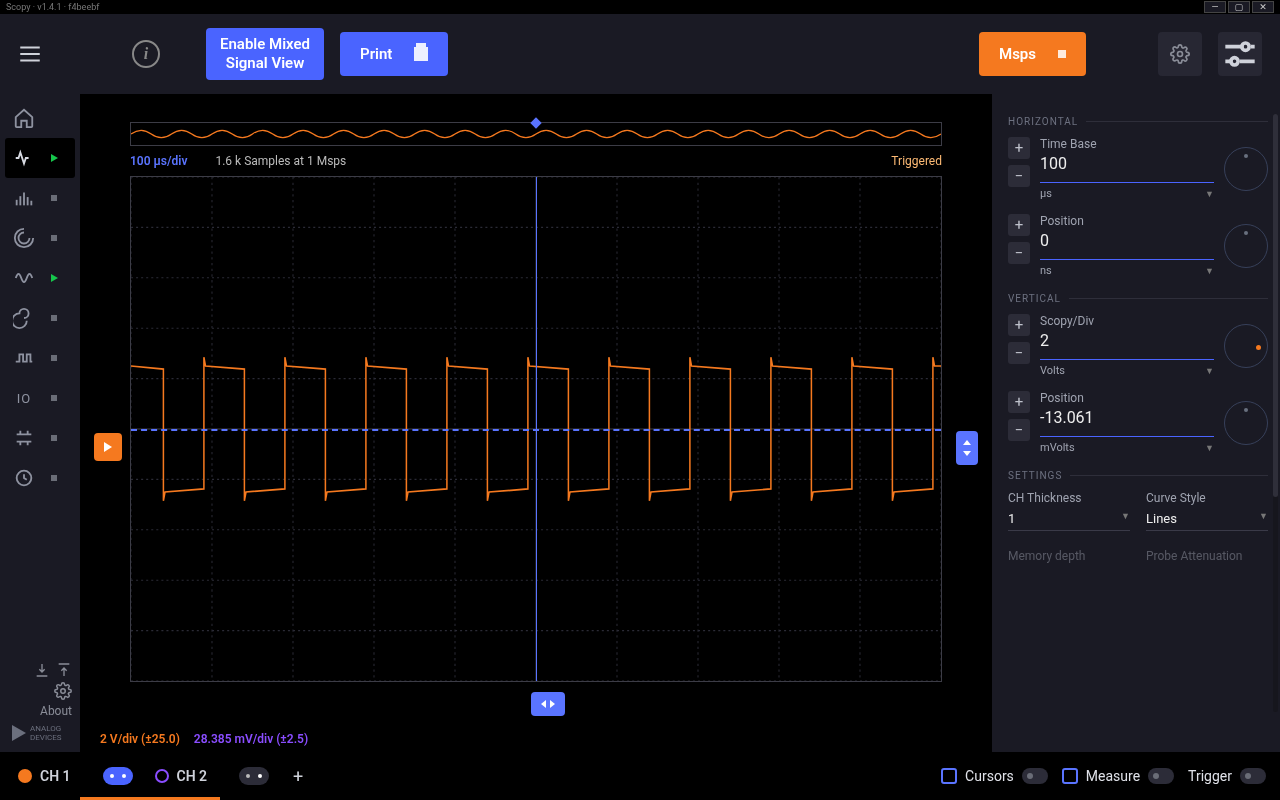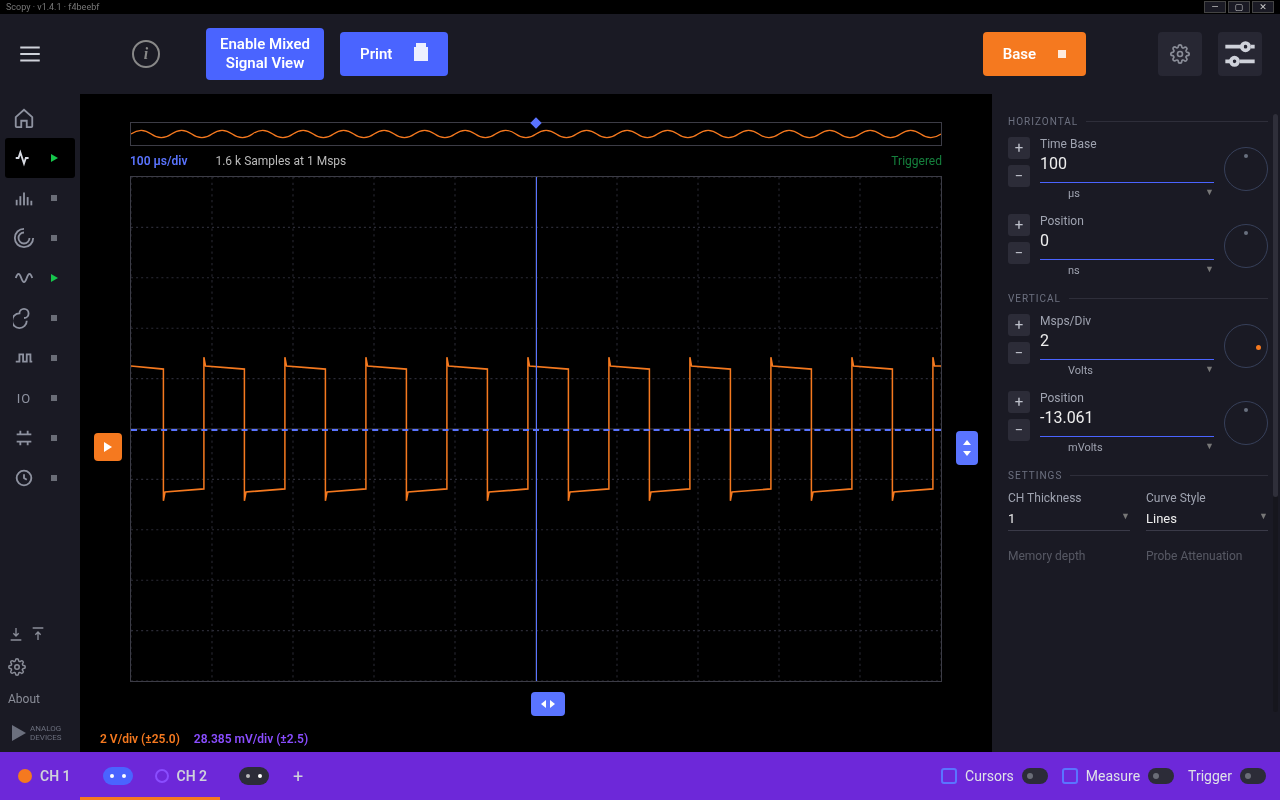--- a/index.html
+++ b/index.html
@@ -34,36 +34,36 @@
   .body { flex:1; display:flex; min-height:0; }
 
   
   .sidebar { width:80px; background:#1a1a24; display:flex; flex-direction:column; align-items:center; padding-top:4px; }
   .sb-item { width:70px; height:40px; display:flex; align-items:center; justify-content:flex-start; padding-left:8px; gap:16px; position:relative; cursor:pointer; border-radius:3px;}
   .sb-item.active { background:#000; }
   .sb-ico { width:22px; height:22px; color:#8e92a0; display:flex; align-items:center; justify-content:center; }
   .sb-item.active .sb-ico { color:#d7dae2; }
   .sb-dot { width:6px; height:6px; background:#6a6d77; }
   .sb-play { width:0; height:0; border-left:7px solid #16c64c; border-top:4px solid transparent; border-bottom:4px solid transparent; }
-  .sidebar .sb-bottom { margin-top:auto; display:flex; flex-direction:column; align-items:flex-start; gap:16px; padding-bottom:8px;}
+  .sidebar .sb-bottom { margin-top:auto; display:flex; flex-direction:column; align-items:flex-end; gap:4px; padding-bottom:8px;}
   .sb-bottom .row { display:flex; gap:6px; color:#8a8d98; }
   .about { color:#8a8d98; font-size:12px; }
   .adlogo { width:64px; height:22px; color:#6b6f7d; font-size:8px; display:flex; align-items:center; gap:4px; overflow:hidden; padding-left:4px;}
   .adlogo .tri { width:0;height:0;border-left:14px solid #6b6f7d;border-top:8px solid transparent;border-bottom:8px solid transparent;}
 
   
   .main { flex:1; background:#000; display:flex; flex-direction:column; position:relative; min-width:0; }
 
   .overview { margin:28px 50px 0 50px; height:24px; border:1px solid #3c3c46; position:relative; display:flex; align-items:center; }
   .overview svg { width:100%; height:100%; }
   .overview .marker { position:absolute; left:50%; top:-4px; width:8px; height:8px; background:#5a74ff; transform:translateX(-50%) rotate(45deg);}
 
   .plot-header { display:flex; margin:8px 50px 0 50px; font-size:12px; color:#bbb; align-items:baseline; }
   .ph-time { color:#5a74ff; font-weight:600; margin-right:28px; }
-  .ph-status { margin-left:auto; color:#15803d; }
+  .ph-status { margin-left:auto; color:#fdba74; }
 
   .plot-wrap { position:relative; margin:8px 10px 0 10px; flex:1; }
   .plot { position:absolute; left:40px; right:40px; top:0; bottom:70px; border:1px solid #3c3c46; }
   .grid line { stroke:#2b2b36; stroke-dasharray:2 3; }
   .grid line.major { stroke:#3c3c46; stroke-dasharray:none; }
   .cursor-v { position:absolute; top:0; bottom:0; left:50%; width:0; border-left:1px solid #5a74ff; }
   .cursor-h { position:absolute; left:0; right:0; top:50%; height:0; border-top:2px dashed #5a74ff; }
   .handle { position:absolute; width:28px; height:28px; border-radius:4px; display:flex; align-items:center; justify-content:center; cursor:pointer; }
   .handle.orange { background:#f5791f; left:4px; top:calc(50% - 31px); }
   .handle.orange::after { content:""; width:0;height:0;border-left:8px solid #fff;border-top:5px solid transparent;border-bottom:5px solid transparent;}
@@ -82,35 +82,35 @@
   .rightpanel { width:288px; background:#1a1a24; padding:16px 12px 8px 16px; overflow:hidden; position:relative; display:flex; flex-direction:column; }
   .rp-title { color:#eee; font-size:15px; padding-bottom:10px; border-bottom:2px solid #f5791f; margin-bottom:18px; }
   .rp-section { color:#6d7180; font-size:10px; letter-spacing:1px; position:relative; margin:6px 0 6px 0; display:flex; align-items:center; gap:8px; }
   .rp-section::after { content:""; flex:1; height:1px; background:#2e2e3a; }
   .ctrl-row { display:flex; align-items:flex-start; gap:10px; margin:4px 0 10px 0; }
   .pm { display:flex; flex-direction:column; gap:6px; }
   .pm button { width:22px; height:22px; background:#2c2c38; border:none; color:#bfc2cc; font-size:15px; border-radius:3px; cursor:pointer; }
   .field { flex:1; display:flex; flex-direction:column; }
   .field .lbl { font-size:12px; color:#9fa3b0; margin-bottom:2px; }
   .field .val { font-size:16px; color:#eee; border-bottom:1px solid #4a64ff; padding:1px 0 9px 0; }
-  .field .unit { font-size:11px; color:#9fa3b0; margin-top:4px; display:flex; justify-content:space-between; align-items:flex-start;margin-left:28px;}
+  .field .unit { font-size:11px; color:#9fa3b0; margin-top:4px; display:flex; justify-content:space-between; align-items:center;}
   .field .unit .chev { font-size:9px; color:#777;}
   .knob { width:44px; height:44px; border:1px solid #37405a; border-radius:50%; position:relative; flex:0 0 44px; align-self:center;}
   .knob::after { content:""; position:absolute; width:4px; height:4px; background:#68707f; border-radius:50%; top:6px; left:50%; transform:translateX(-50%);}
   .knob.orange-dot::after { background:#f5791f; left:auto; right:6px; top:20px; transform:none; width:5px; height:5px;}
   .settings-row { display:flex; gap:16px; margin-top:4px; }
   .sel { flex:1; }
   .sel .slabel { font-size:12px; color:#9fa3b0; margin-bottom:6px; white-space:nowrap; }
   .sel .sval { font-size:13px; color:#eee; border-bottom:1px solid #3a3a48; padding-bottom:4px; display:flex; justify-content:space-between;}
   .sel .sval .chev{font-size:9px;color:#777;}
   .rp-scroll { position:absolute; right:2px; top:20px; bottom:40px; width:5px; background: #16161d; border-radius:3px;}
   .rp-scroll .thumb { position:absolute; left:0; right:0; top:0; height:64%; background:#2f2f3a; border-radius:3px;}
 
   
-  .bottombar { height:48px; background:#6d28d9; display:flex; align-items:center; padding:0 14px; gap:14px; }
+  .bottombar { height:48px; background:#000000; display:flex; align-items:center; padding:0 14px; gap:14px; }
   .ch { display:flex; align-items:center; gap:8px; font-size:14px; font-weight:600; padding:2px 4px;}
   .ch .dot { width:14px; height:14px; border-radius:50%; }
   .ch1 .dot { background:#f5791f; }
   .ch2 .dot { border:2px solid #8a4dff; }
   .pill { width:30px; height:18px; background:#2c2c38; border-radius:9px; display:flex; align-items:center; justify-content:center;}
   .pill.on { background:#4a64ff;}
   .pill .sw { width:16px; height:6px; display:flex; align-items:center; justify-content:space-between;}
   .pill .sw::before,.pill .sw::after{content:"";width:4px;height:4px;border-radius:50%;background:#fff;}
   .pill .sw::before{background:#bbb;}
   .pill.on .sw::before{background:#fff;}
@@ -148,21 +148,21 @@
     <button class="btn blue tall">
       <span>Enable Mixed</span>
       <span>Signal View</span>
     </button>
     <button class="btn blue">
       <span>Print</span>
       <span class="printicon"></span>
     </button>
     <div class="flexgrow"></div>
     <button class="btn orange">
-      <span>Base</span>
+      <span>Msps</span>
       <span class="sq"></span>
     </button>
     <div style="width:40px"></div>
     <div class="iconbtn">
       <svg class="gear" viewBox="0 0 24 24" fill="none" stroke="currentColor" stroke-width="2">
           <circle cx="12" cy="12" r="3"></circle>
           <path d="M19.4 15a1.7 1.7 0 0 0 .34 1.87l.06.06a2 2 0 1 1-2.83 2.83l-.06-.06a1.7 1.7 0 0 0-1.87-.34 1.7 1.7 0 0 0-1 1.56V21a2 2 0 1 1-4 0v-.09a1.7 1.7 0 0 0-1.11-1.56 1.7 1.7 0 0 0-1.87.34l-.06.06a2 2 0 1 1-2.83-2.83l.06-.06a1.7 1.7 0 0 0 .34-1.87 1.7 1.7 0 0 0-1.56-1H3a2 2 0 1 1 0-4h.09a1.7 1.7 0 0 0 1.56-1.11 1.7 1.7 0 0 0-.34-1.87l-.06-.06a2 2 0 1 1 2.83-2.83l.06.06a1.7 1.7 0 0 0 1.87.34H9a1.7 1.7 0 0 0 1-1.56V3a2 2 0 1 1 4 0v.09a1.7 1.7 0 0 0 1 1.56 1.7 1.7 0 0 0 1.87-.34l.06-.06a2 2 0 1 1 2.83 2.83l-.06.06a1.7 1.7 0 0 0-.34 1.87V9a1.7 1.7 0 0 0 1.56 1H21a2 2 0 1 1 0 4h-.09a1.7 1.7 0 0 0-1.56 1z"></path>
         </svg>
     </div>
     <div class="iconbtn">
@@ -376,21 +376,21 @@
         <div class="knob"></div>
       </div>
 
       <div class="rp-section">VERTICAL</div>
       <div class="ctrl-row">
         <div class="pm">
             <button>+</button>
             <button>−</button>
           </div>
         <div class="field">
-          <span class="lbl">Msps/Div</span>
+          <span class="lbl">Scopy/Div</span>
           <span class="val">2</span>
           <span class="unit">
               <span>Volts</span>
               <span class="chev">▼</span>
             </span>
         </div>
         <div class="knob orange-dot"></div>
       </div>
       <div class="ctrl-row">
         <div class="pm">

